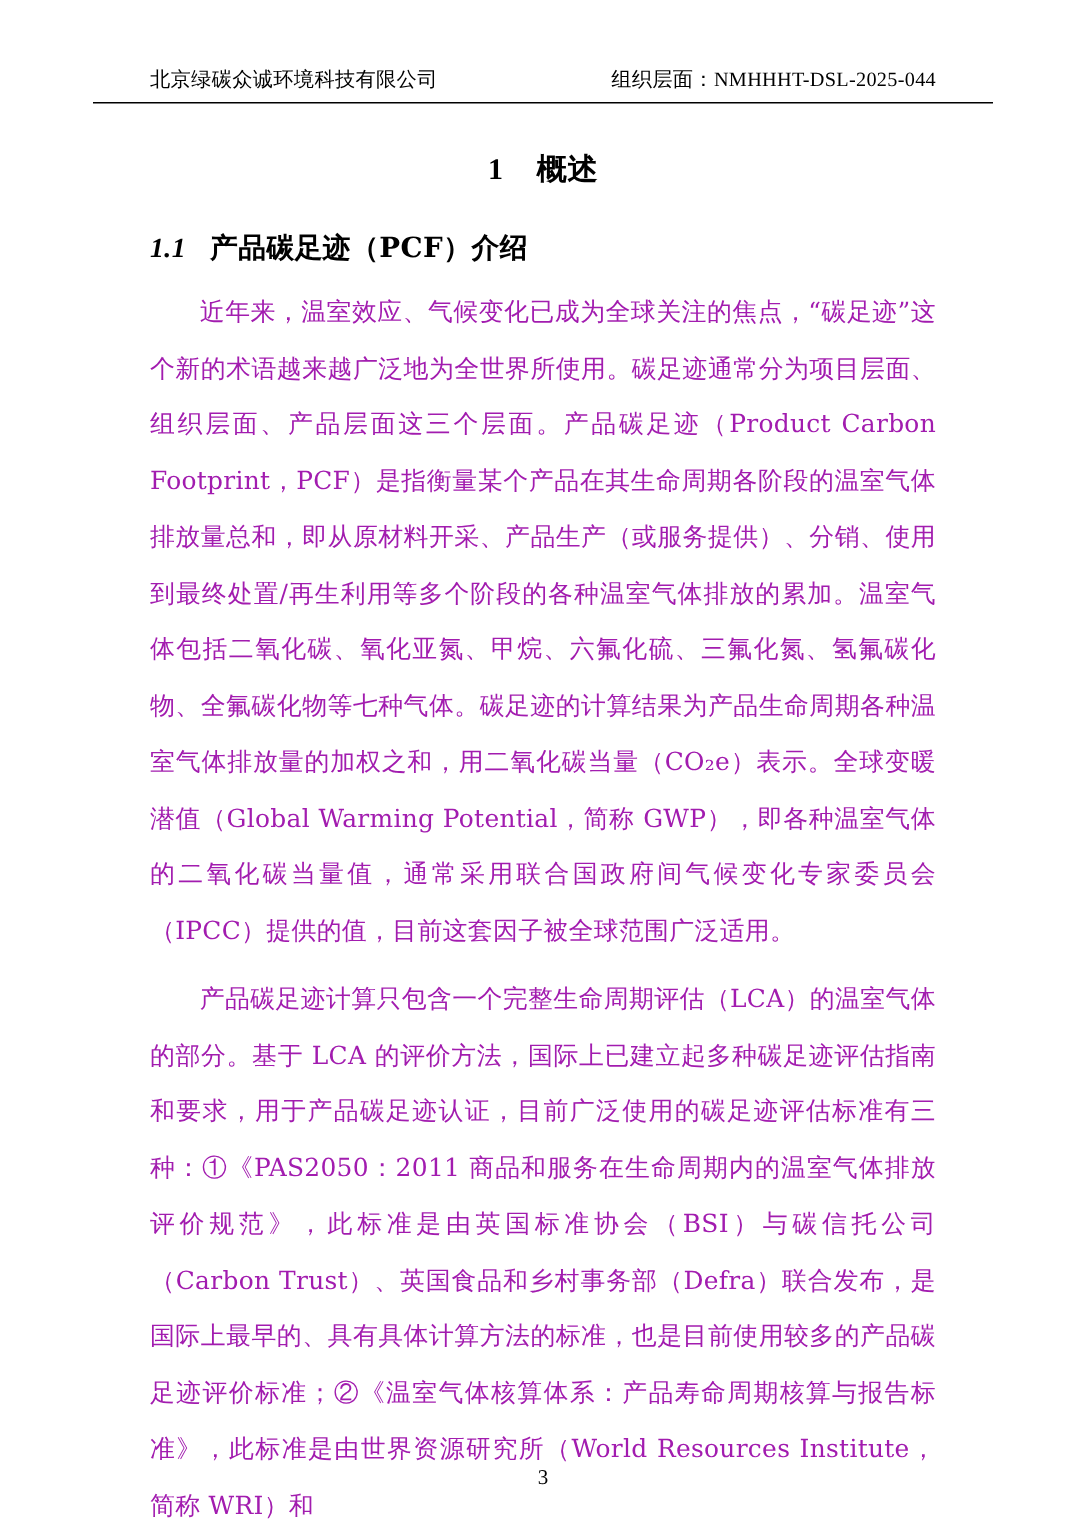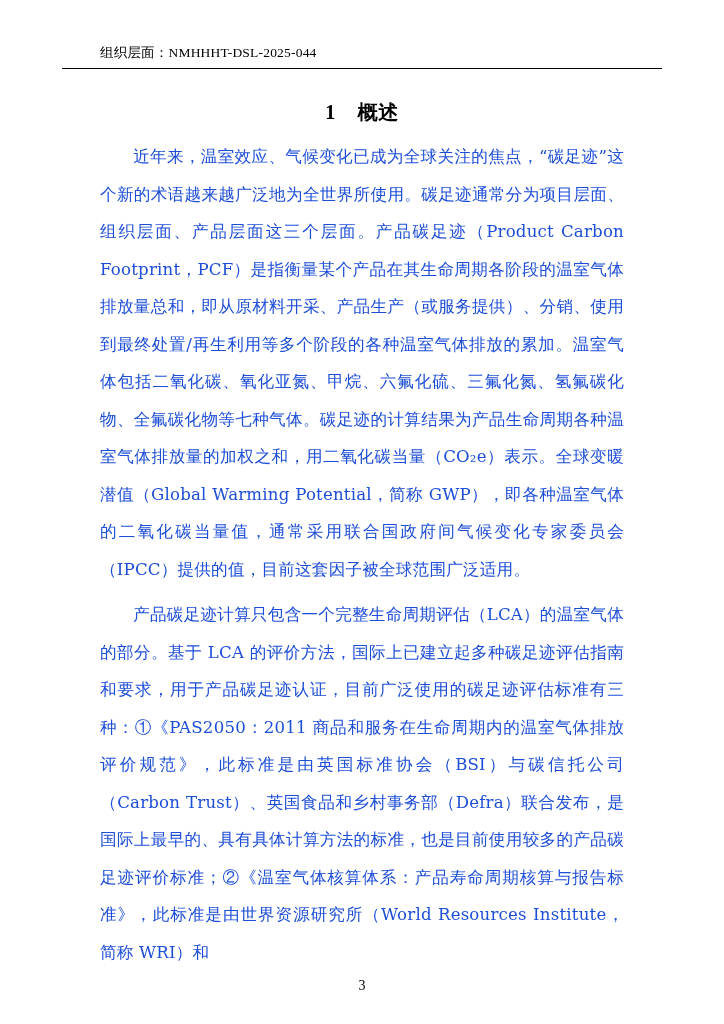--- a/index.html
+++ b/index.html
@@ -68,51 +68,55 @@
     font-style: italic;
   }
   p.para {
     font-size: 16.6px;
     line-height: 37.5px;
     margin: 12px 0 0 0;
     text-align: justify;
     text-justify: inter-ideograph;
     text-indent: 2em;
     letter-spacing: 0.2px;
-    color: #1d4ed8;
+    color: #a21caf;
   }
   p.para.second {
     margin-top: 8px;
   }
   .pagenum {
     position: absolute;
     bottom: 30px;
     left: 0;
     width: 100%;
     text-align: center;
     font-size: 14px;
     font-family: "Liberation Serif", "DejaVu Serif", serif;
   }
 </style>
 </head>
 <body>
 
 <div class="page">
 
   <div class="header">
+    <div class="header-left">北京绿碳众诚环境科技有限公司</div>
     <div class="header-right">
       <span>组织层面：</span><span class="code">NMHHHT-DSL-2025-044</span>
     </div>
   </div>
 
   <div class="content">
     <h1 class="sec">
       <span class="num">1</span><span>概述</span>
     </h1>
 
+    <h2 class="subsec">
+      <span class="num">1.1</span><span>产品碳足迹（PCF）介绍</span>
+    </h2>
 
     <p class="para">近年来，温室效应、气候变化已成为全球关注的焦点，“碳足迹”这个新的术语越来越广泛地为全世界所使用。碳足迹通常分为项目层面、组织层面、产品层面这三个层面。产品碳足迹（Product Carbon Footprint，PCF）是指衡量某个产品在其生命周期各阶段的温室气体排放量总和，即从原材料开采、产品生产（或服务提供）、分销、使用到最终处置/再生利用等多个阶段的各种温室气体排放的累加。温室气体包括二氧化碳、氧化亚氮、甲烷、六氟化硫、三氟化氮、氢氟碳化物、全氟碳化物等七种气体。碳足迹的计算结果为产品生命周期各种温室气体排放量的加权之和，用二氧化碳当量（CO₂e）表示。全球变暖潜值（Global Warming Potential，简称 GWP），即各种温室气体的二氧化碳当量值，通常采用联合国政府间气候变化专家委员会（IPCC）提供的值，目前这套因子被全球范围广泛适用。</p>
     <p class="para second">产品碳足迹计算只包含一个完整生命周期评估（LCA）的温室气体的部分。基于 LCA 的评价方法，国际上已建立起多种碳足迹评估指南和要求，用于产品碳足迹认证，目前广泛使用的碳足迹评估标准有三种：①《PAS2050：2011 商品和服务在生命周期内的温室气体排放评价规范》，此标准是由英国标准协会（BSI）与碳信托公司（Carbon Trust）、英国食品和乡村事务部（Defra）联合发布，是国际上最早的、具有具体计算方法的标准，也是目前使用较多的产品碳足迹评价标准；②《温室气体核算体系：产品寿命周期核算与报告标准》，此标准是由世界资源研究所（World Resources Institute，简称 WRI）和</p>
   </div>
 
   <div class="pagenum">3</div>
 
 </div>
 
 </body></html>

